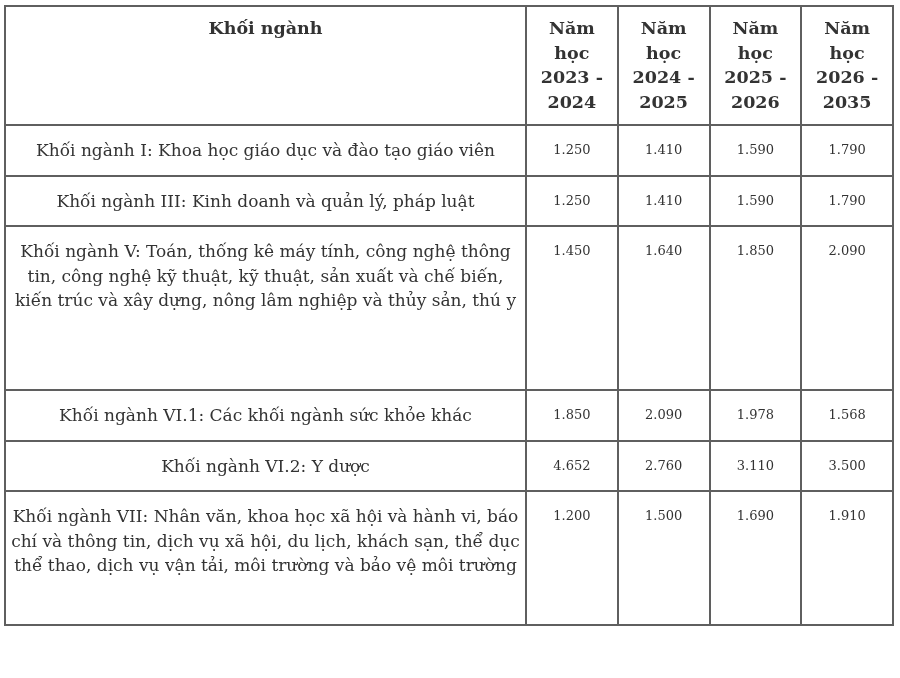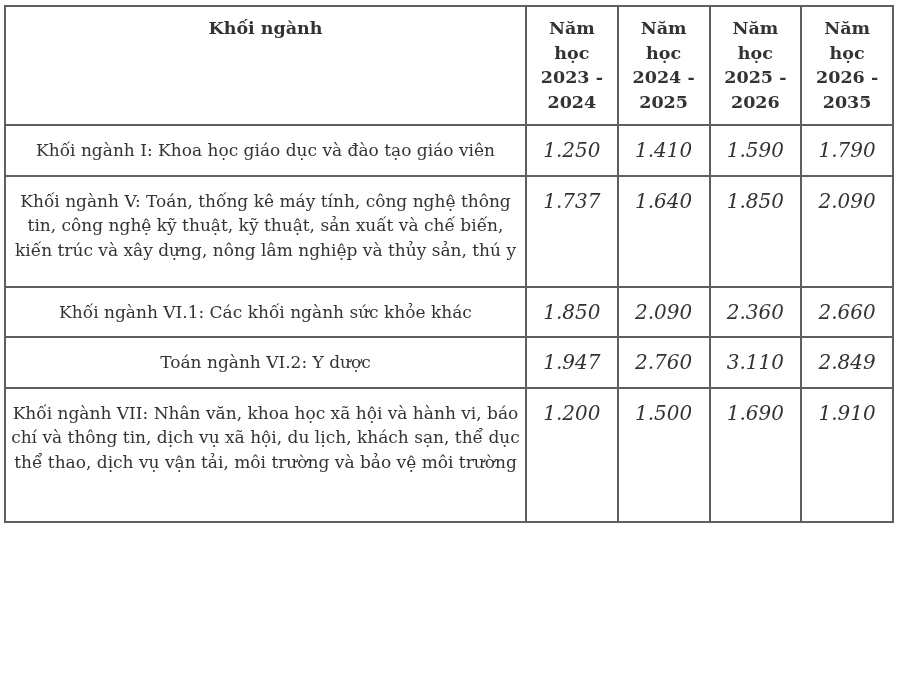--- a/index.html
+++ b/index.html
@@ -38,26 +38,26 @@
       padding-bottom: 10px;
       font-size: 17.5px;
     }
     table.tuition td {
       vertical-align: top;
       padding-top: 12px;
       padding-bottom: 12px;
       border-radius: 17px;
     }
     table.tuition td.name { padding-left: 2px; padding-right: 2px; }
-    table.tuition td.val { font-size: 20px; font-style: italic; }
+    table.tuition td.val { font-size: 13px; }
     col.c-name { width: 521px; }
     col.c-year { width: 91.75px; }
     tr.h-hdr { height: 99px; margin-top: 18px; }
     tr.h-1 { height: 49px; }
-    tr.h-4 { height: 111px; margin-top: 35px; }
+    tr.h-4 { height: 164px; margin-top: 35px; }
     tr.h-vii { height: 134px; }
   </style>
 </head>
 <body>
 
 <table class="tuition">
   <colgroup>
     <col class="c-name">
     <col class="c-year">
     <col class="c-year">
@@ -74,40 +74,47 @@
     </tr>
   </thead>
   <tbody>
     <tr class="h-1">
       <td class="name">Khối ngành I: Khoa học giáo dục và đào tạo giáo viên</td>
       <td class="val">1.250</td>
       <td class="val">1.410</td>
       <td class="val">1.590</td>
       <td class="val">1.790</td>
     </tr>
+    <tr class="h-1">
+      <td class="name">Khối ngành III: Kinh doanh và quản lý, pháp luật</td>
+      <td class="val">1.250</td>
+      <td class="val">1.410</td>
+      <td class="val">1.590</td>
+      <td class="val">1.790</td>
+    </tr>
     <tr class="h-4">
       <td class="name">Khối ngành V: Toán, thống kê máy tính, công nghệ thông tin, công nghệ kỹ thuật, kỹ thuật, sản xuất và chế biến, kiến trúc và xây dựng, nông lâm nghiệp và thủy sản, thú y</td>
-      <td class="val">1.737</td>
+      <td class="val">1.450</td>
       <td class="val">1.640</td>
       <td class="val">1.850</td>
       <td class="val">2.090</td>
     </tr>
     <tr class="h-1">
       <td class="name">Khối ngành VI.1: Các khối ngành sức khỏe khác</td>
       <td class="val">1.850</td>
       <td class="val">2.090</td>
-      <td class="val">2.360</td>
-      <td class="val">2.660</td>
+      <td class="val">1.978</td>
+      <td class="val">1.568</td>
     </tr>
     <tr class="h-1">
-      <td class="name">Toán ngành VI.2: Y dược</td>
-      <td class="val">1.947</td>
+      <td class="name">Khối ngành VI.2: Y dược</td>
+      <td class="val">4.652</td>
       <td class="val">2.760</td>
       <td class="val">3.110</td>
-      <td class="val">2.849</td>
+      <td class="val">3.500</td>
     </tr>
     <tr class="h-vii">
       <td class="name">Khối ngành VII: Nhân văn, khoa học xã hội và hành vi, báo chí và thông tin, dịch vụ xã hội, du lịch, khách sạn, thể dục thể thao, dịch vụ vận tải, môi trường và bảo vệ môi trường</td>
       <td class="val">1.200</td>
       <td class="val">1.500</td>
       <td class="val">1.690</td>
       <td class="val">1.910</td>
     </tr>
   </tbody>
 </table>

